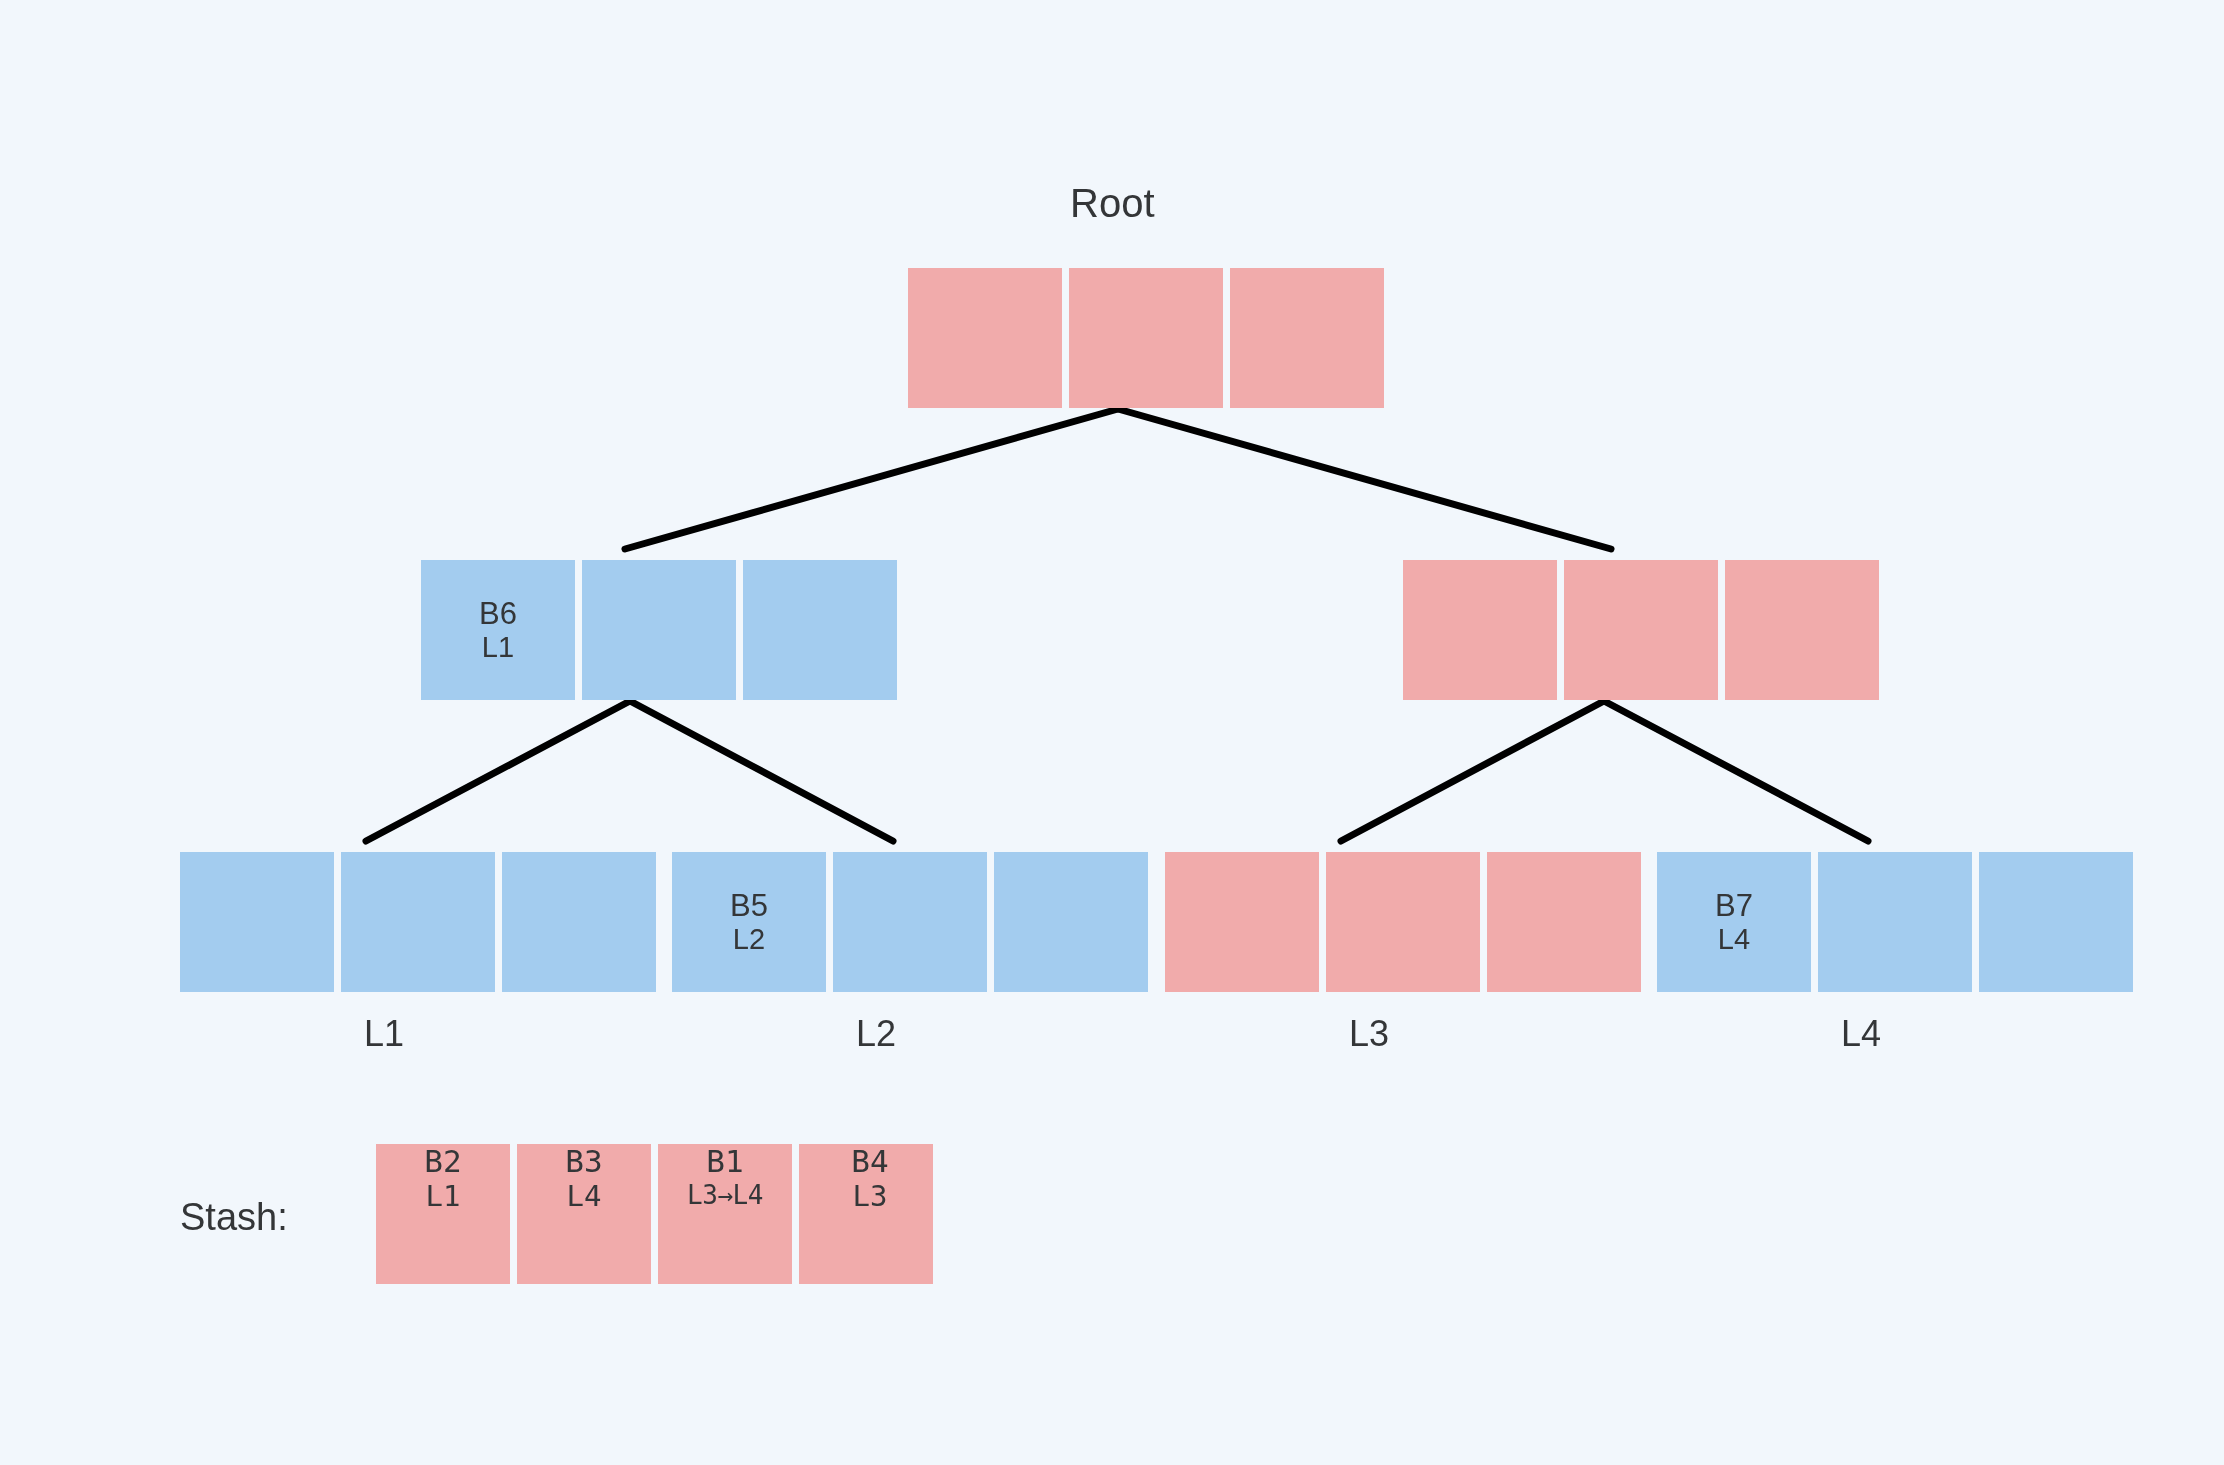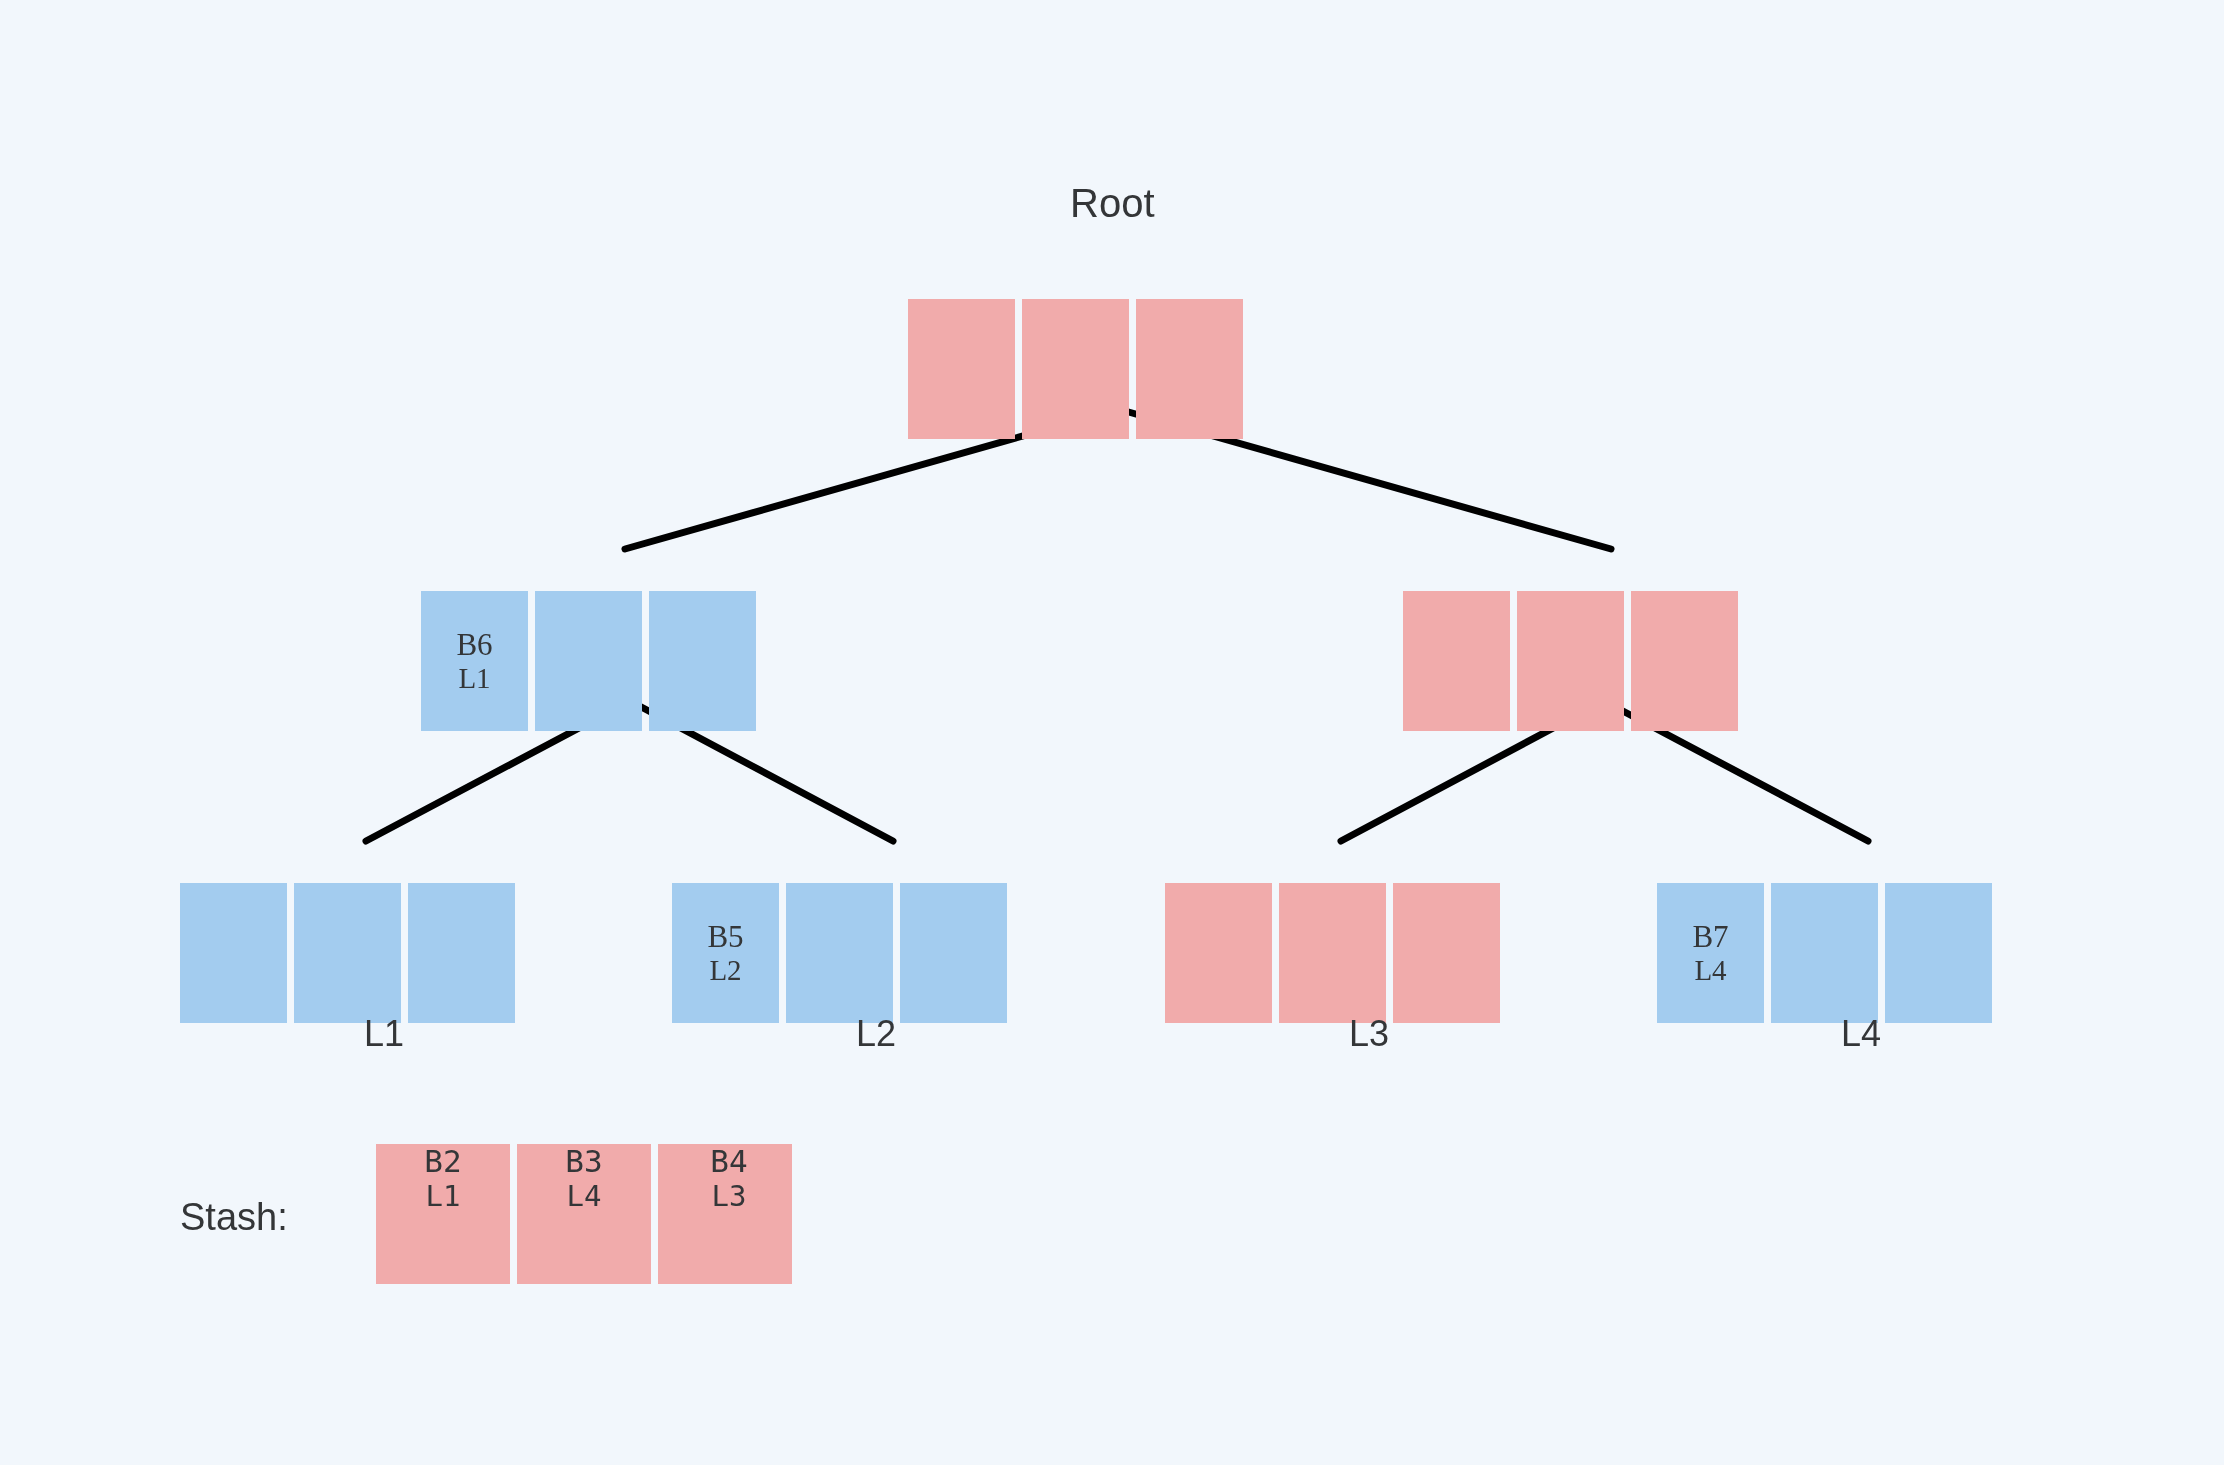--- a/index.html
+++ b/index.html
@@ -26,35 +26,34 @@
     pointer-events: none;
   }
 
   
   .node {
     position: absolute;
     display: flex;
     flex-direction: row;
   }
   .cell {
-    width: 107px;
+    width: 154px;
     height: 140px;
     margin-right: 7px;
     box-sizing: border-box;
     display: flex;
     flex-direction: column;
     align-items: center;
     justify-content: center;
-    font-family: Liberation Serif, serif;
+    font-family: Liberation Sans, sans-serif;
     font-size: 31px;
     line-height: 1.14;
     color: #343638;
     letter-spacing: 0px;
     white-space: nowrap;
-    margin-top: 31px;
   }
   .cell:last-child { margin-right: 0; }
   .cell.pink { background: #f1abab; }
   .cell.blue { background: #a3ccef; }
   .cell .ln2 { font-size: 29px; }
 
   
   .lbl {
     position: absolute;
     color: #343638;
@@ -233,18 +232,22 @@
   <div id="stash-row">
     <div class="stash-cell">
       <span class="s1">B2</span>
       <span class="s2">L1</span>
     </div>
     <div class="stash-cell">
       <span class="s1">B3</span>
       <span class="s2">L4</span>
     </div>
     <div class="stash-cell">
+      <span class="s1">B1</span>
+      <span class="s2 narrow">L3→L4</span>
+    </div>
+    <div class="stash-cell">
       <span class="s1">B4</span>
       <span class="s2">L3</span>
     </div>
   </div>
 
 </div>
 
 </body></html>

